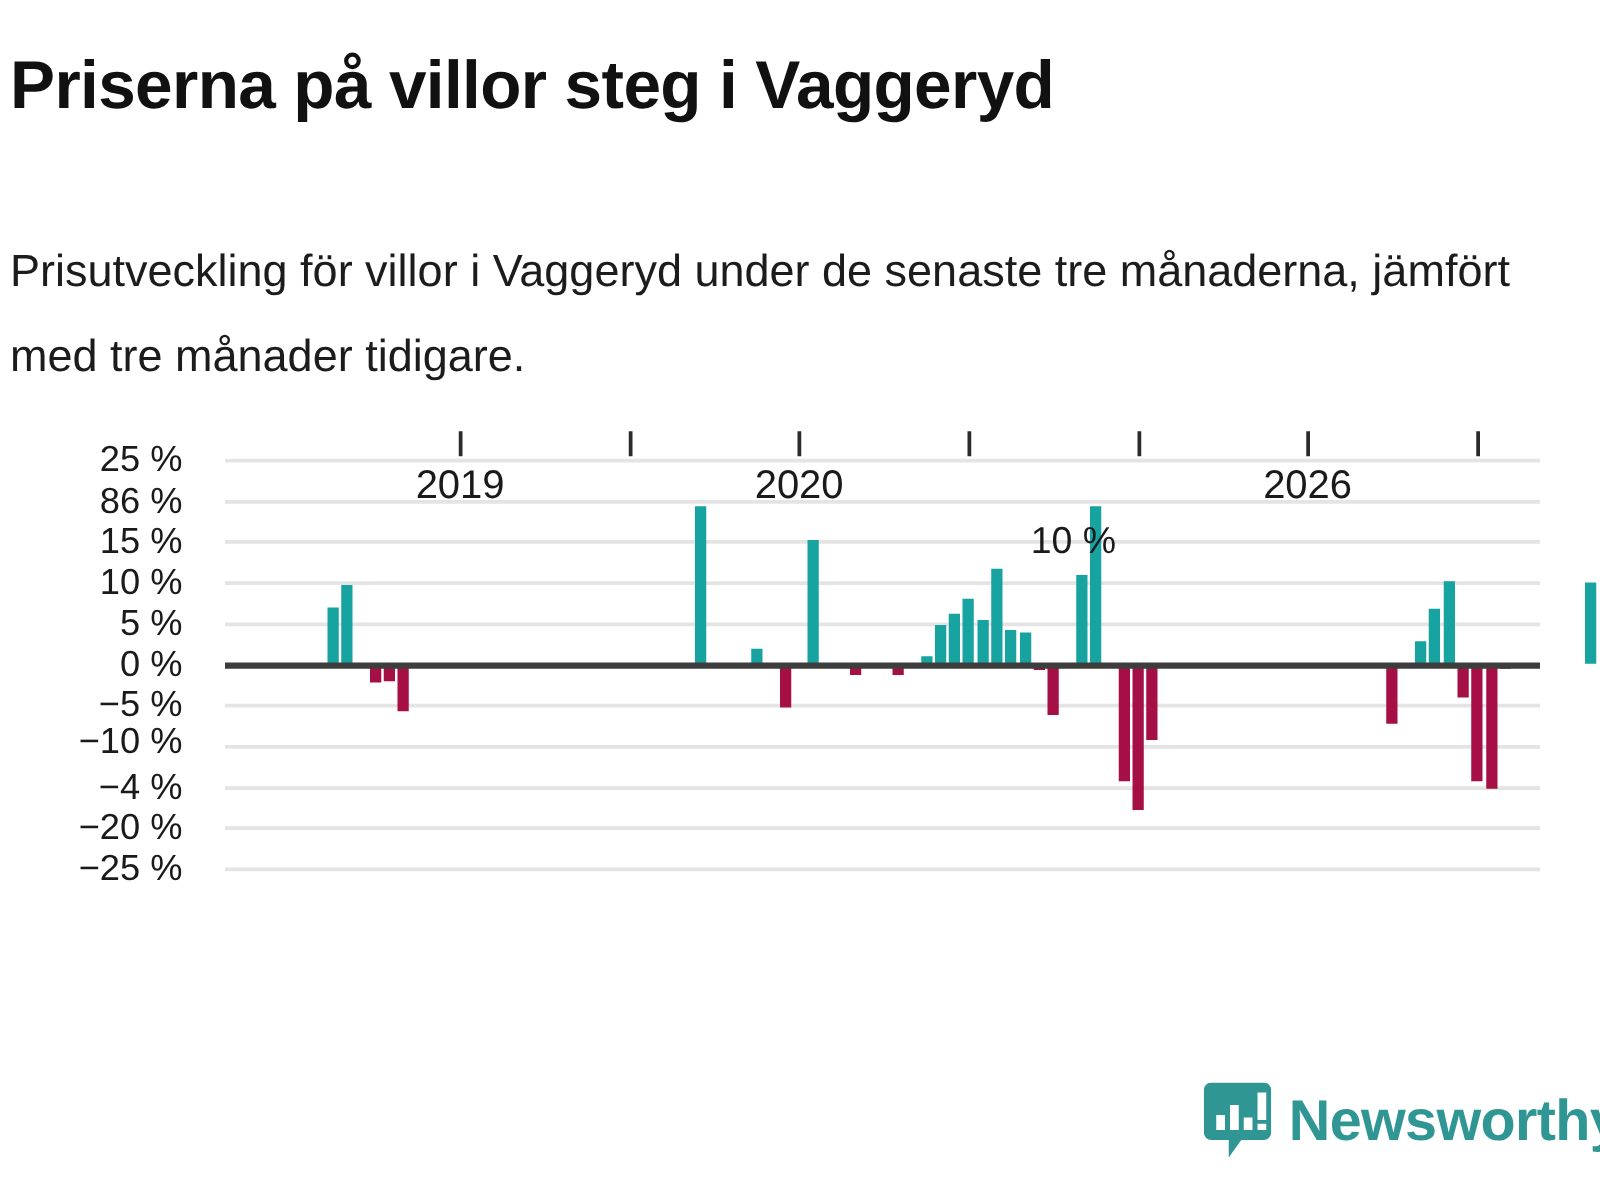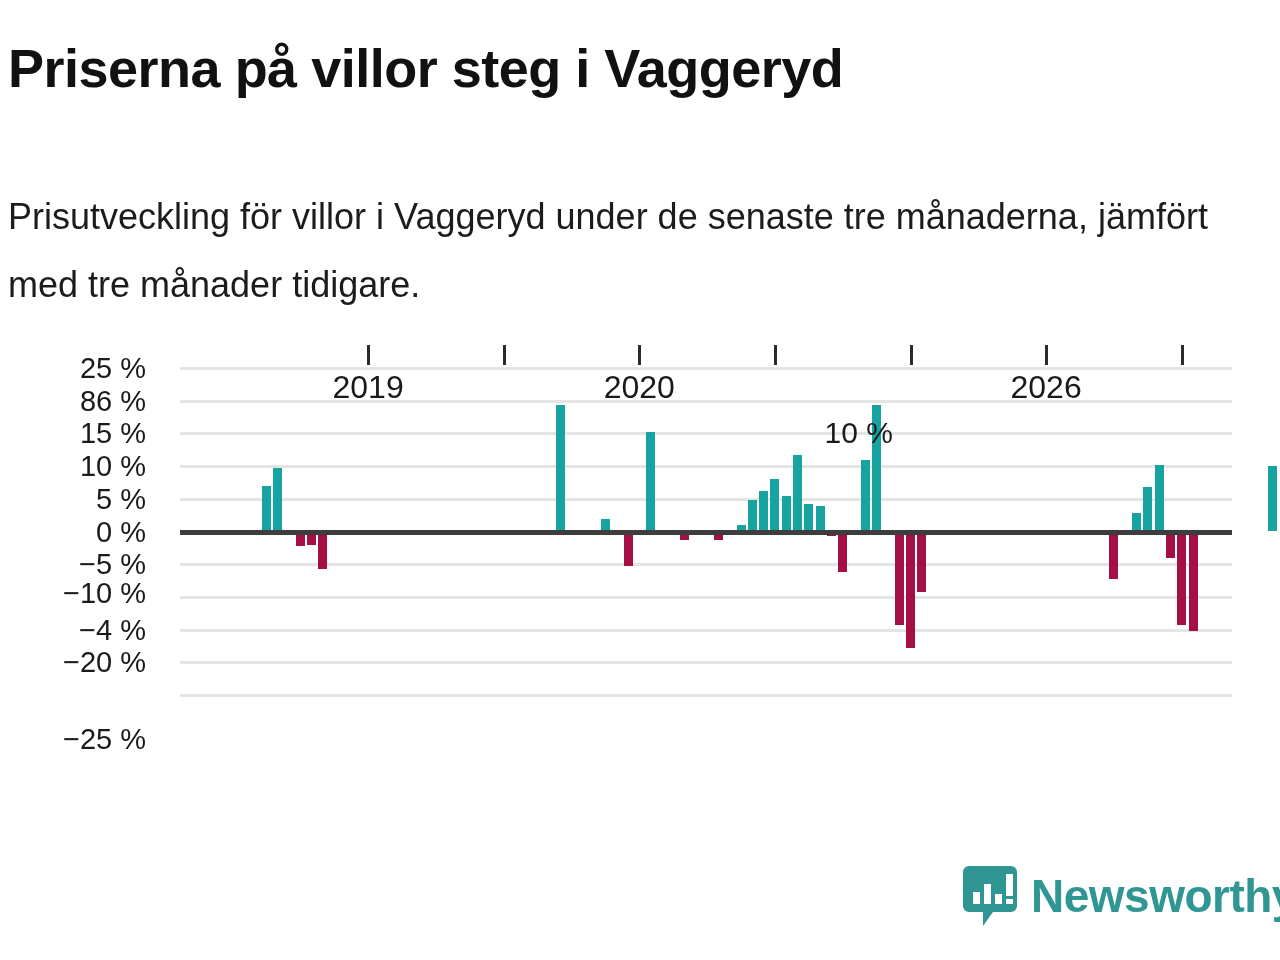--- a/index.html
+++ b/index.html
@@ -205,21 +205,21 @@
       <div class="ytick" style="top: 4px;">25 %</div>
       <div class="ytick" style="top: 36.7px;">86 %</div>
       <div class="ytick" style="top: 69.4px;">15 %</div>
       <div class="ytick" style="top: 102.1px;">10 %</div>
       <div class="ytick" style="top: 134.8px;">5 %</div>
       <div class="ytick" style="top: 167.5px;">0 %</div>
       <div class="ytick" style="top: 200.2px;">−5 %</div>
       <div class="ytick" style="top: 229px;">−10 %</div>
       <div class="ytick" style="top: 265.6px;">−4 %</div>
       <div class="ytick" style="top: 298.3px;">−20 %</div>
-      <div class="ytick" style="top: 331px; margin-top: 44px;">−25 %</div>
+      <div class="ytick" style="top: 331px;">−25 %</div>
     </div>
   <div id="annotation" style="left: 824.6px; top: 68.4px;">10 %</div>
 </div>
 <div id="xaxis">
     <div class="xtick" style="left: 187.1px;"></div>
     <div class="xlabel" style="left: 188.1px;">2019</div>
     <div class="xtick" style="left: 322.7px;"></div>
     <div class="xtick" style="left: 458.3px;"></div>
     <div class="xlabel" style="left: 459.3px;">2020</div>
     <div class="xtick" style="left: 593.9px;"></div>

